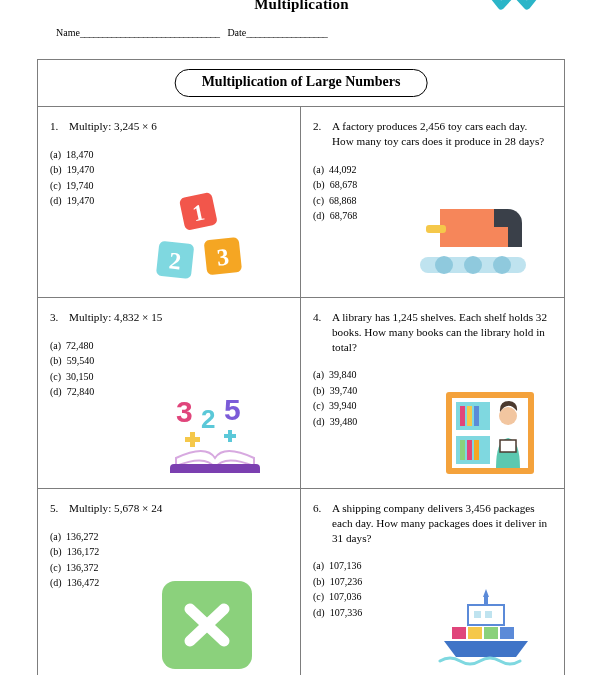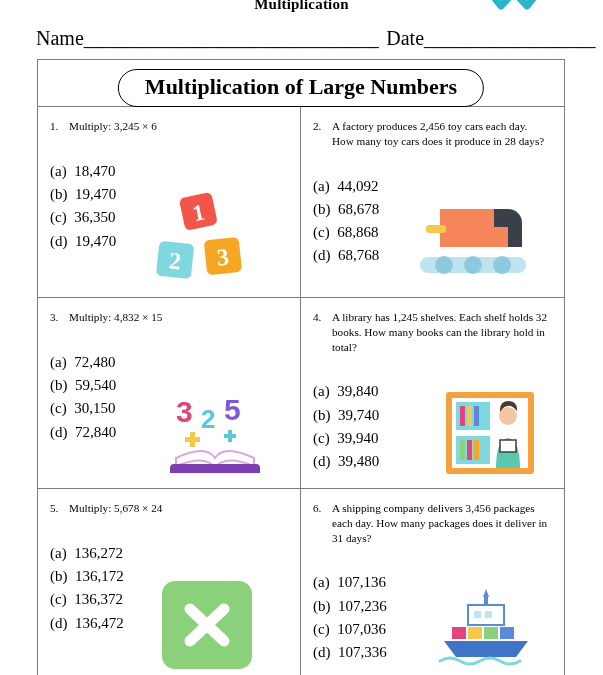--- a/index.html
+++ b/index.html
@@ -31,22 +31,22 @@
   .logo-mark {
     position: absolute;
     right: 56px;
     top: -14px;
     width: 66px;
     height: 34px;
   }
 
   .name-row {
     margin-top: 14px;
-    padding-left: 36px;
-    font-size: 20px;
+    padding-left: 56px;
+    font-size: 10px;
     display: flex;
     align-items: baseline;
   }
   .name-row .lbl { white-space: pre; }
   .name-row .rule-long { letter-spacing: -0.5px; }
 
   
   .sheet {
     position: absolute;
     left: 37px;
@@ -61,21 +61,21 @@
   }
   .banner {
     position: absolute;
     left: 50%;
     transform: translateX(-50%);
     top: 9px;
     border: 1.6px solid #000;
     border-radius: 22px;
     padding: 4px 26px 6px;
     background: #fff;
-    font-size: 22px;
+    font-size: 14px;
     font-weight: bold;
     white-space: nowrap;
   }
   .grid-row {
     display: flex;
     border-top: 1px solid #7d7d7d;
   }
   .cell {
     width: 50%;
     box-sizing: border-box;
@@ -90,22 +90,22 @@
     font-size: 11.2px;
     line-height: 1.32;
   }
   .q .num {
     width: 19px;
     flex: 0 0 19px;
   }
   .q .txt { flex: 1; padding-right: 4px; }
 
   .choices {
-    margin-top: 26px;
-    font-size: 15px;
+    margin-top: 13px;
+    font-size: 10px;
     line-height: 1.55;
   }
   .choices .opt { white-space: pre; }
 
   
   .art {
     position: absolute;
   }
 
   
@@ -152,21 +152,21 @@
 
     <div class="grid-row">
       <div class="cell left">
         <div class="q">
           <span class="num">1.</span>
           <span class="txt">Multiply: 3,245 × 6</span>
         </div>
         <div class="choices">
           <div class="opt">(a)  18,470</div>
           <div class="opt">(b)  19,470</div>
-          <div class="opt">(c)  36,350</div>
+          <div class="opt">(c)  19,740</div>
           <div class="opt">(d)  19,470</div>
         </div>
         <svg class="art blocks" viewBox="0 0 110 100">
           <g transform="rotate(-12 55 30)">
             <rect x="36" y="4" width="36" height="36" rx="7" fill="#f2564b" stroke="#ffffff" stroke-width="3"></rect>
             <text x="54" y="31" font-family="Liberation Serif, serif" font-size="23" font-weight="bold" fill="#ffffff" text-anchor="middle">1</text>
           </g>
           <g transform="rotate(6 30 72)">
             <rect x="10" y="52" width="38" height="38" rx="7" fill="#7fd8e0" stroke="#ffffff" stroke-width="3"></rect>
             <text x="29" y="80" font-family="Liberation Serif, serif" font-size="24" font-weight="bold" fill="#ffffff" text-anchor="middle">2</text>

